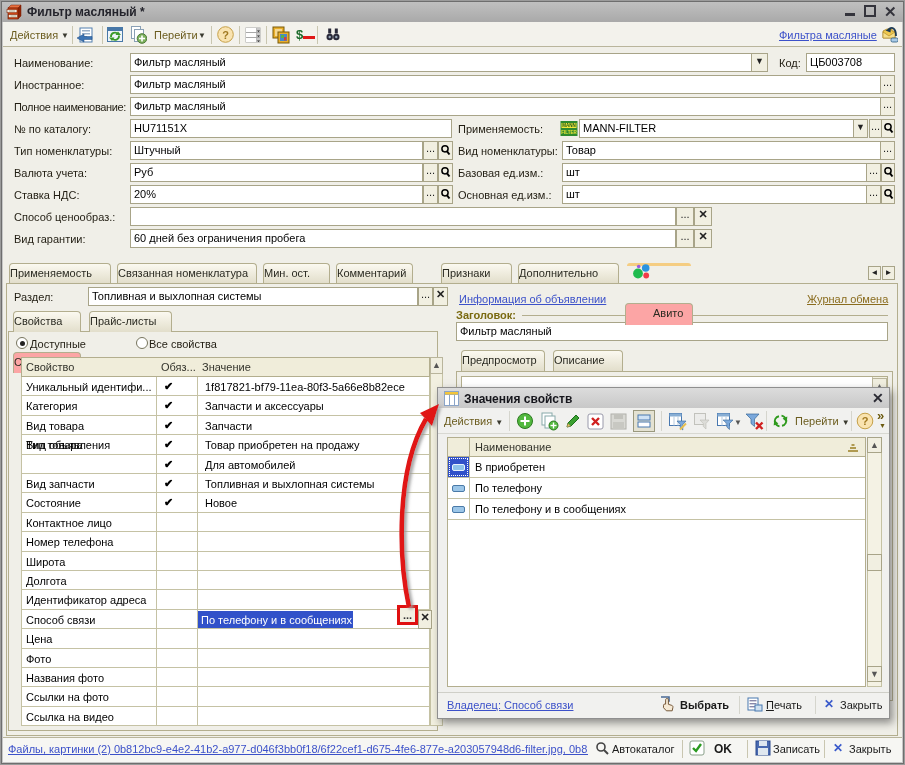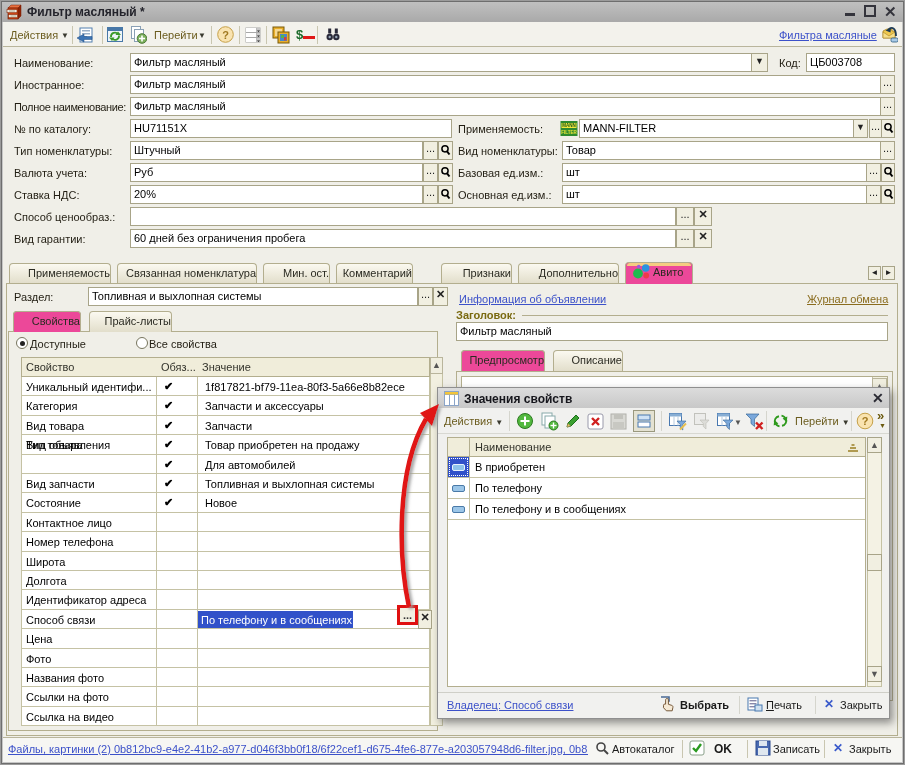--- a/index.html
+++ b/index.html
@@ -3,22 +3,22 @@
 <style>
 * { margin:0; padding:0; box-sizing:border-box; }
 html,body { width:905px; height:765px; overflow:hidden; }
 body { position:relative; font-family:"Liberation Sans", sans-serif; font-size:11px; color:#1a1a1a; background:#f0efe8; }
 .abs { position:absolute; }
 .lbl { position:absolute; font-size:11px; color:#211d12; white-space:nowrap; }
 .inp { position:absolute; background:#fff; border:1px solid #a8a488; font-size:11px; color:#000; white-space:nowrap; overflow:hidden; padding:2px 0 0 3px; height:19px; }
 .btn { position:absolute; background:#f1efe1; border:1px solid #a8a488; height:19px; text-align:center; color:#222; font-size:11px; }
 .link { position:absolute; color:#3c51c9; text-decoration:underline; font-size:11px; white-space:nowrap; }
 .sep { position:absolute; width:1px; background:#c9c6b0; }
-.tab { position:absolute; background:linear-gradient(#fbf9f0,#e2decb); border:1px solid #b3ae8e; border-bottom:none; border-radius:4px 4px 0 0; text-align:right; font-size:11px; color:#2b2b22; padding-top:3px; }
-.tabact { background:#ec4899; z-index:3; }
+.tab { position:absolute; background:linear-gradient(#fbf9f0,#e2decb); border:1px solid #b3ae8e; border-bottom:none; border-radius:4px 4px 0 0; text-align:left; font-size:11px; color:#2b2b22; padding-top:3px; }
+.tabact { background:#fca5a5; z-index:3;margin-top:41px; }
 .cell { position:absolute; font-size:11px; color:#000; white-space:nowrap; overflow:hidden; }
 svg { position:absolute; }
 </style></head>
 <body>
 
 <div class="abs" style="inset:0; background:#9b9b9b;"></div>
 <div class="abs" style="inset:1px; background:#6e6e6e;"></div>
 <div class="abs" style="inset:2px; background:#c6c6c6;"></div>
 <div class="abs" style="left:3px; top:3px; right:3px; bottom:3px; background:#f0efe8;"></div>
 

